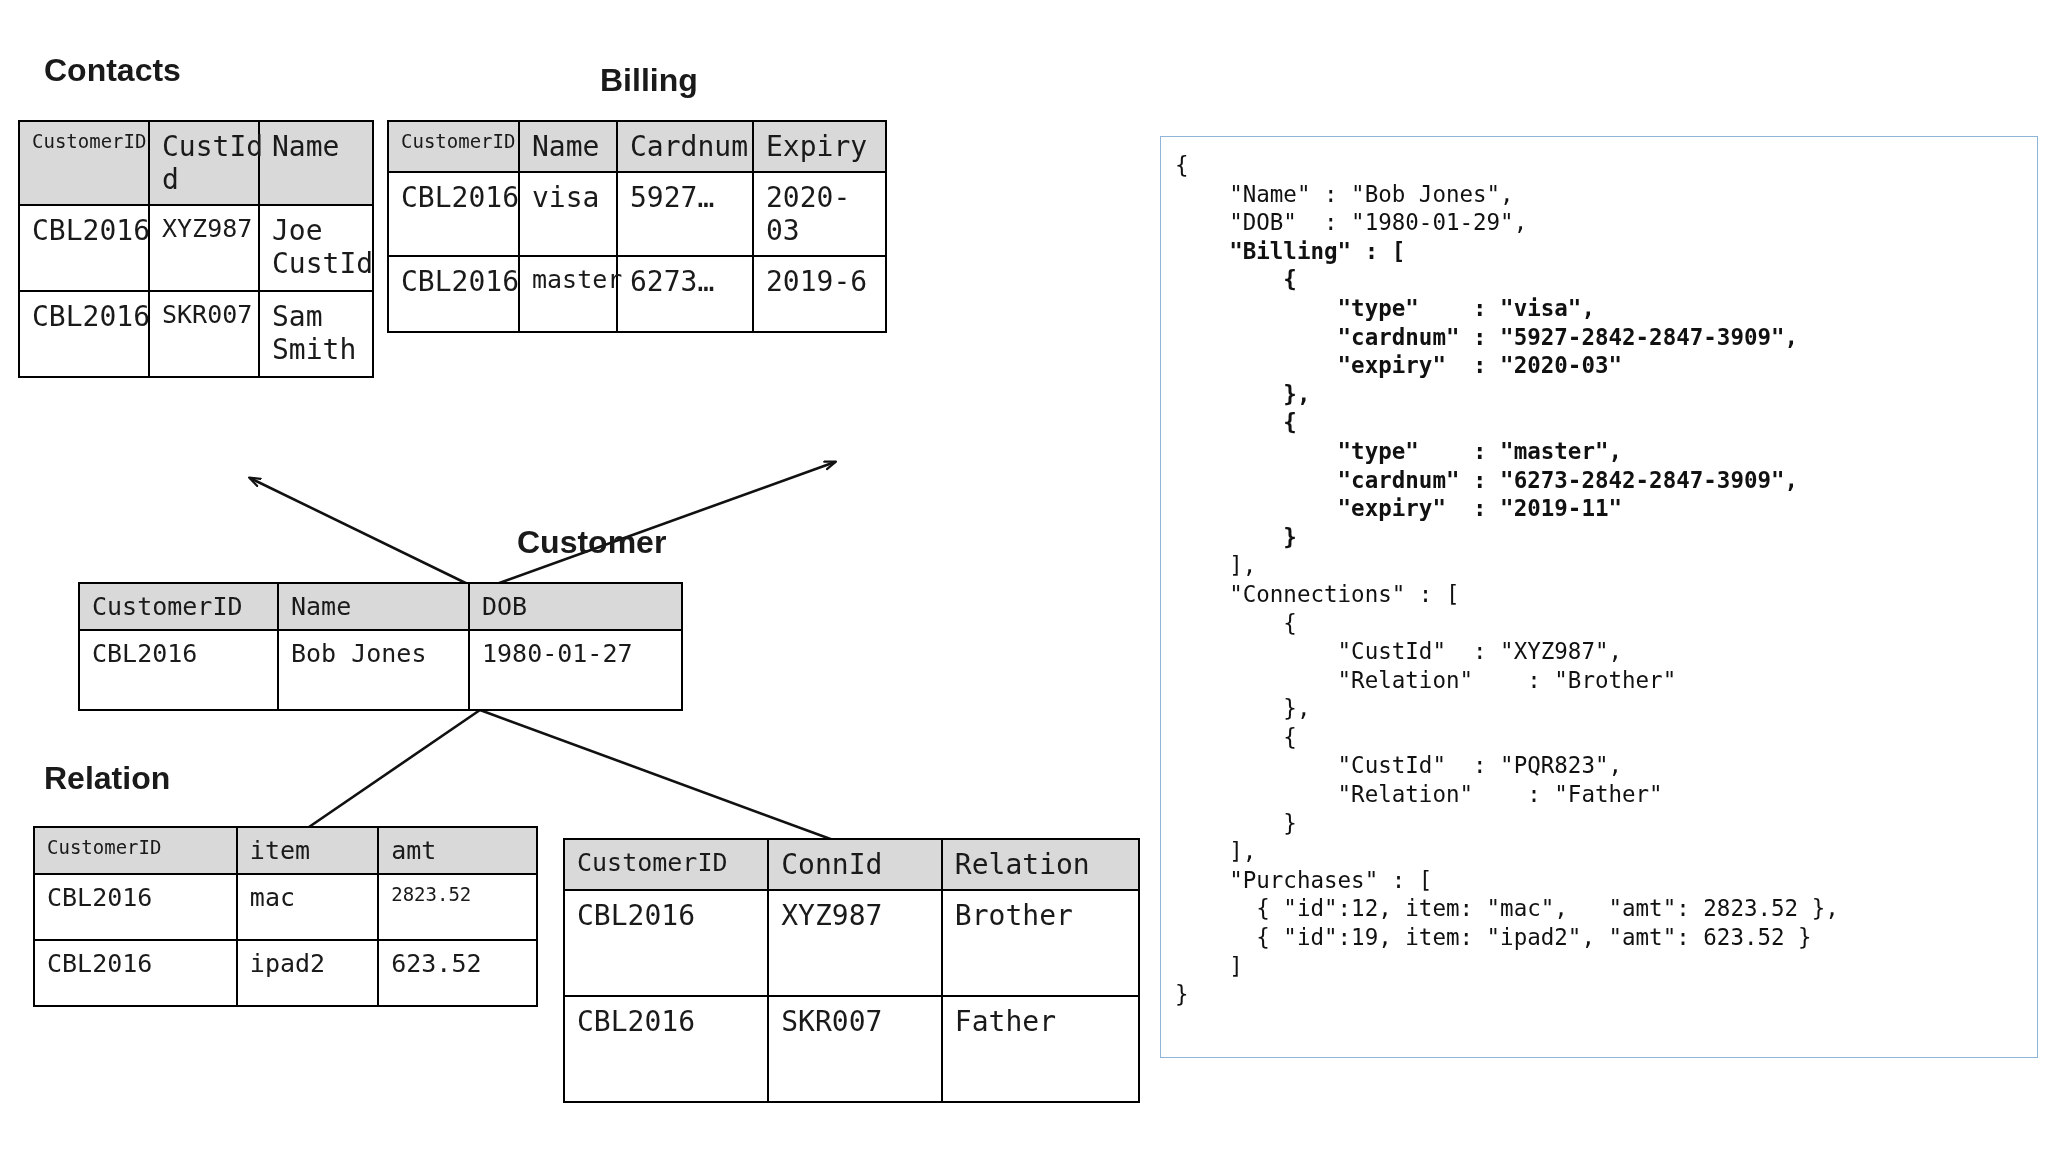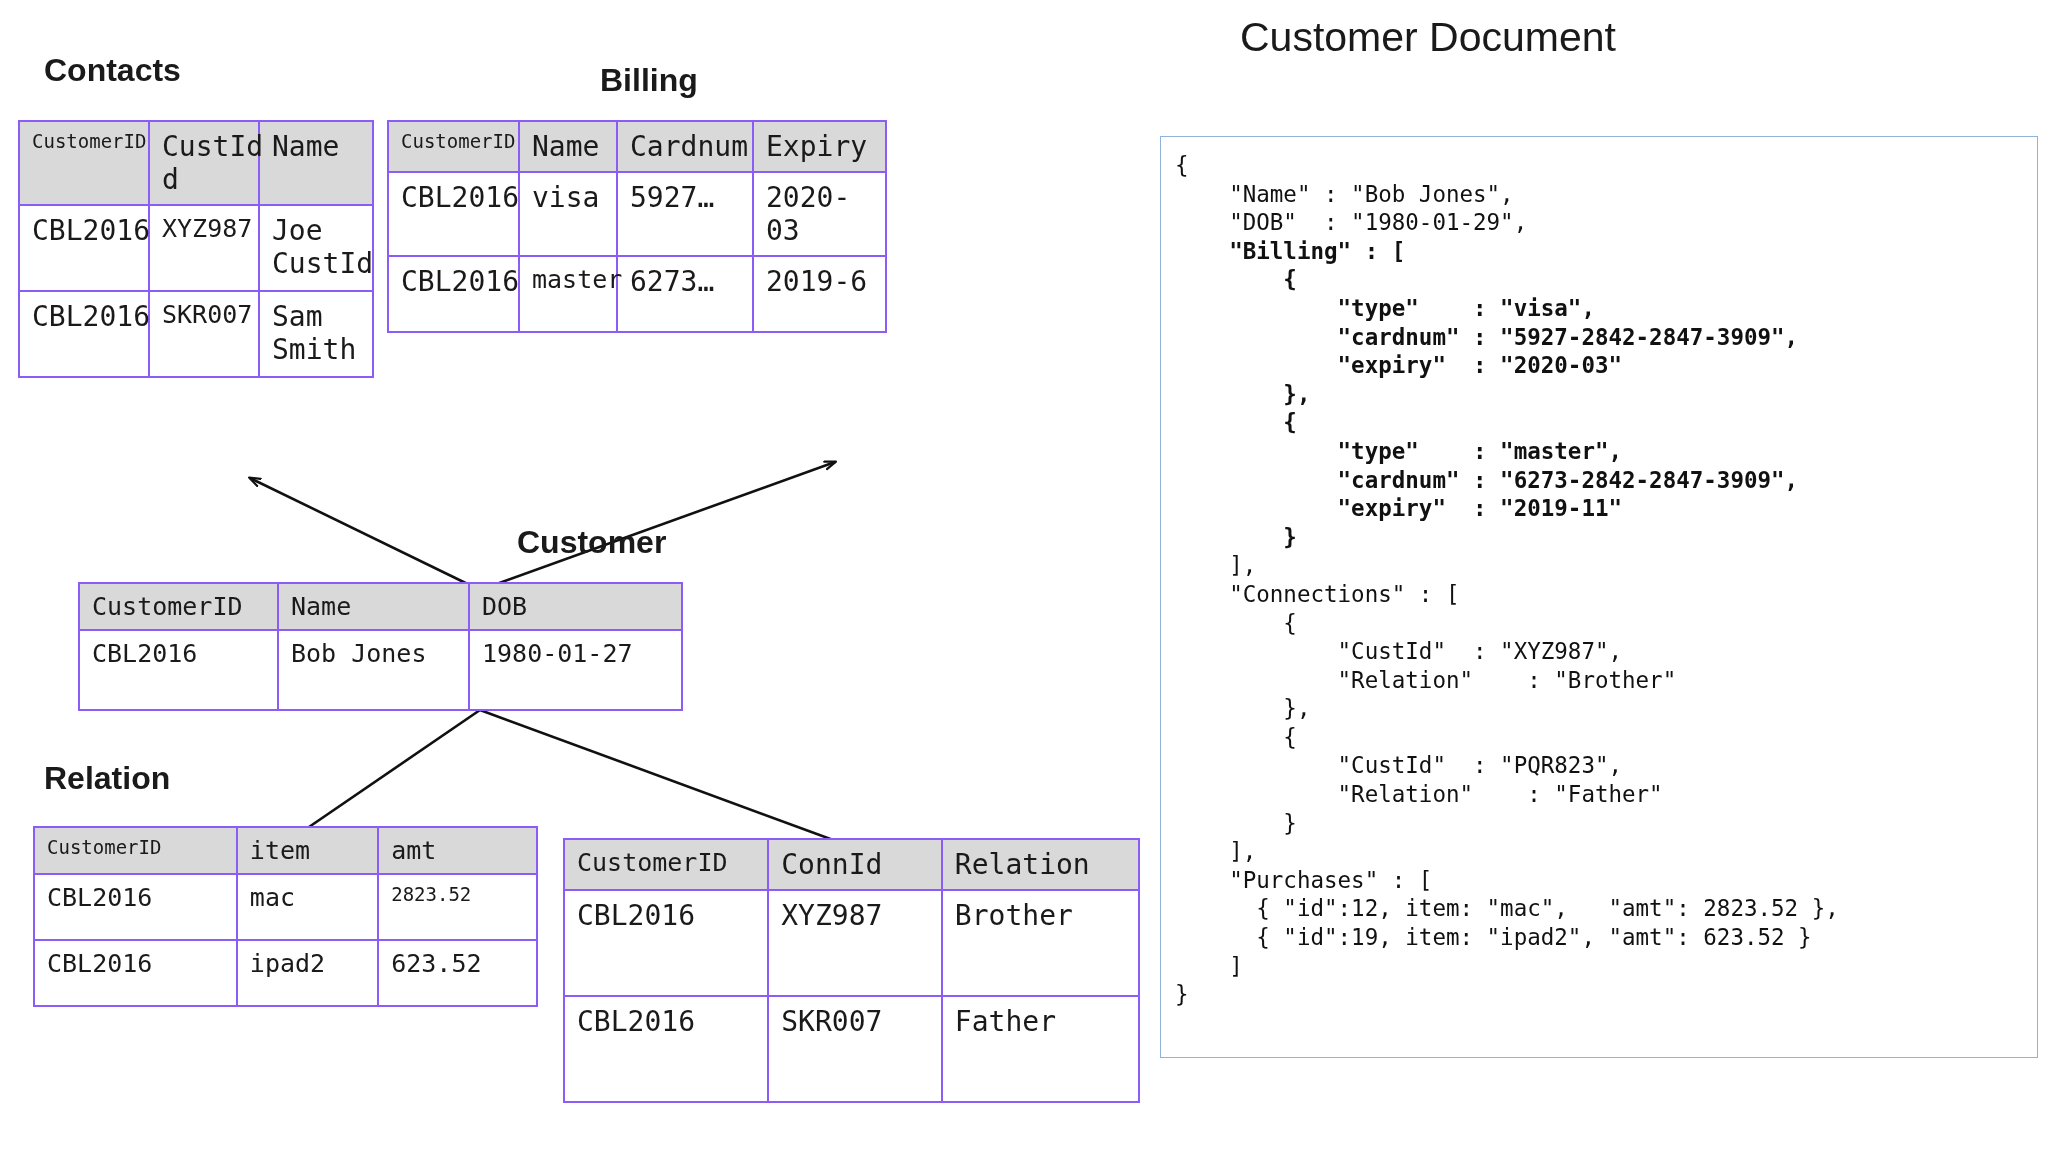--- a/index.html
+++ b/index.html
@@ -34,21 +34,21 @@
     z-index: 3;
   }
   table.rel {
     position: absolute;
     border-collapse: collapse;
     background: #ffffff;
     z-index: 2;
     table-layout: fixed;
   }
   table.rel td, table.rel th {
-    border: 2px solid #8b5cf6;
+    border: 2px solid #000000;
     font-family: "DejaVu Sans Mono", monospace;
     color: #1a1a1a;
     text-align: left;
     vertical-align: top;
     padding: 8px 10px 8px 12px;
     font-weight: 400;
     background: #ffffff;
   }
   table.rel thead td, table.rel th {
     background: #d9d9d9;
@@ -249,21 +249,20 @@
       </tr>
       <tr style="height:106px">
         <td class="fs-lg">CBL2016</td>
         <td class="fs-lg">SKR007</td>
         <td class="fs-lg">Father</td>
       </tr>
     </tbody>
   </table>
 
   <div id="doc-title">
-    <span>Customer Document</span>
   </div>
 
   <div id="doc-box" style="border-color: rgb(143, 180, 217);">
     <pre id="doc-code"><span>{</span>
 <span>    "Name" : "Bob Jones",</span>
 <span>    "DOB"  : "1980-01-29",</span>
 <b>    "Billing" : [</b>
 <b>        {</b>
 <b>            "type"    : "visa",</b>
 <b>            "cardnum" : "5927-2842-2847-3909",</b>

